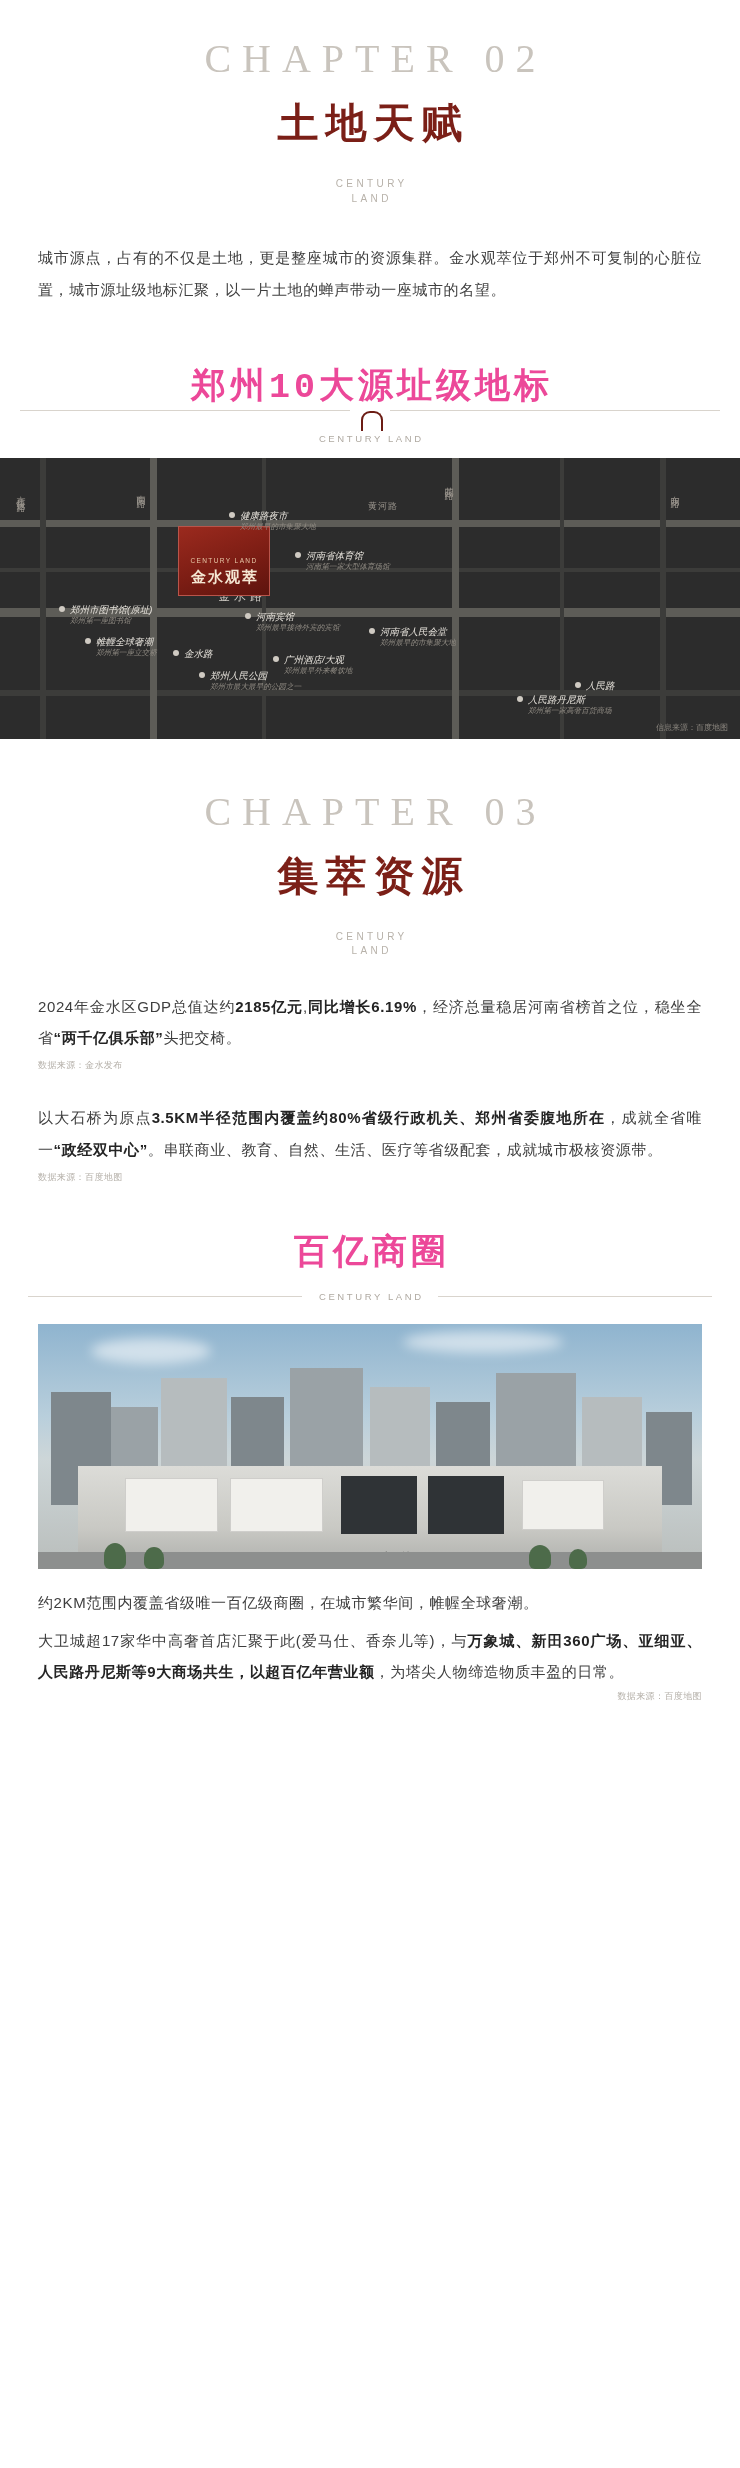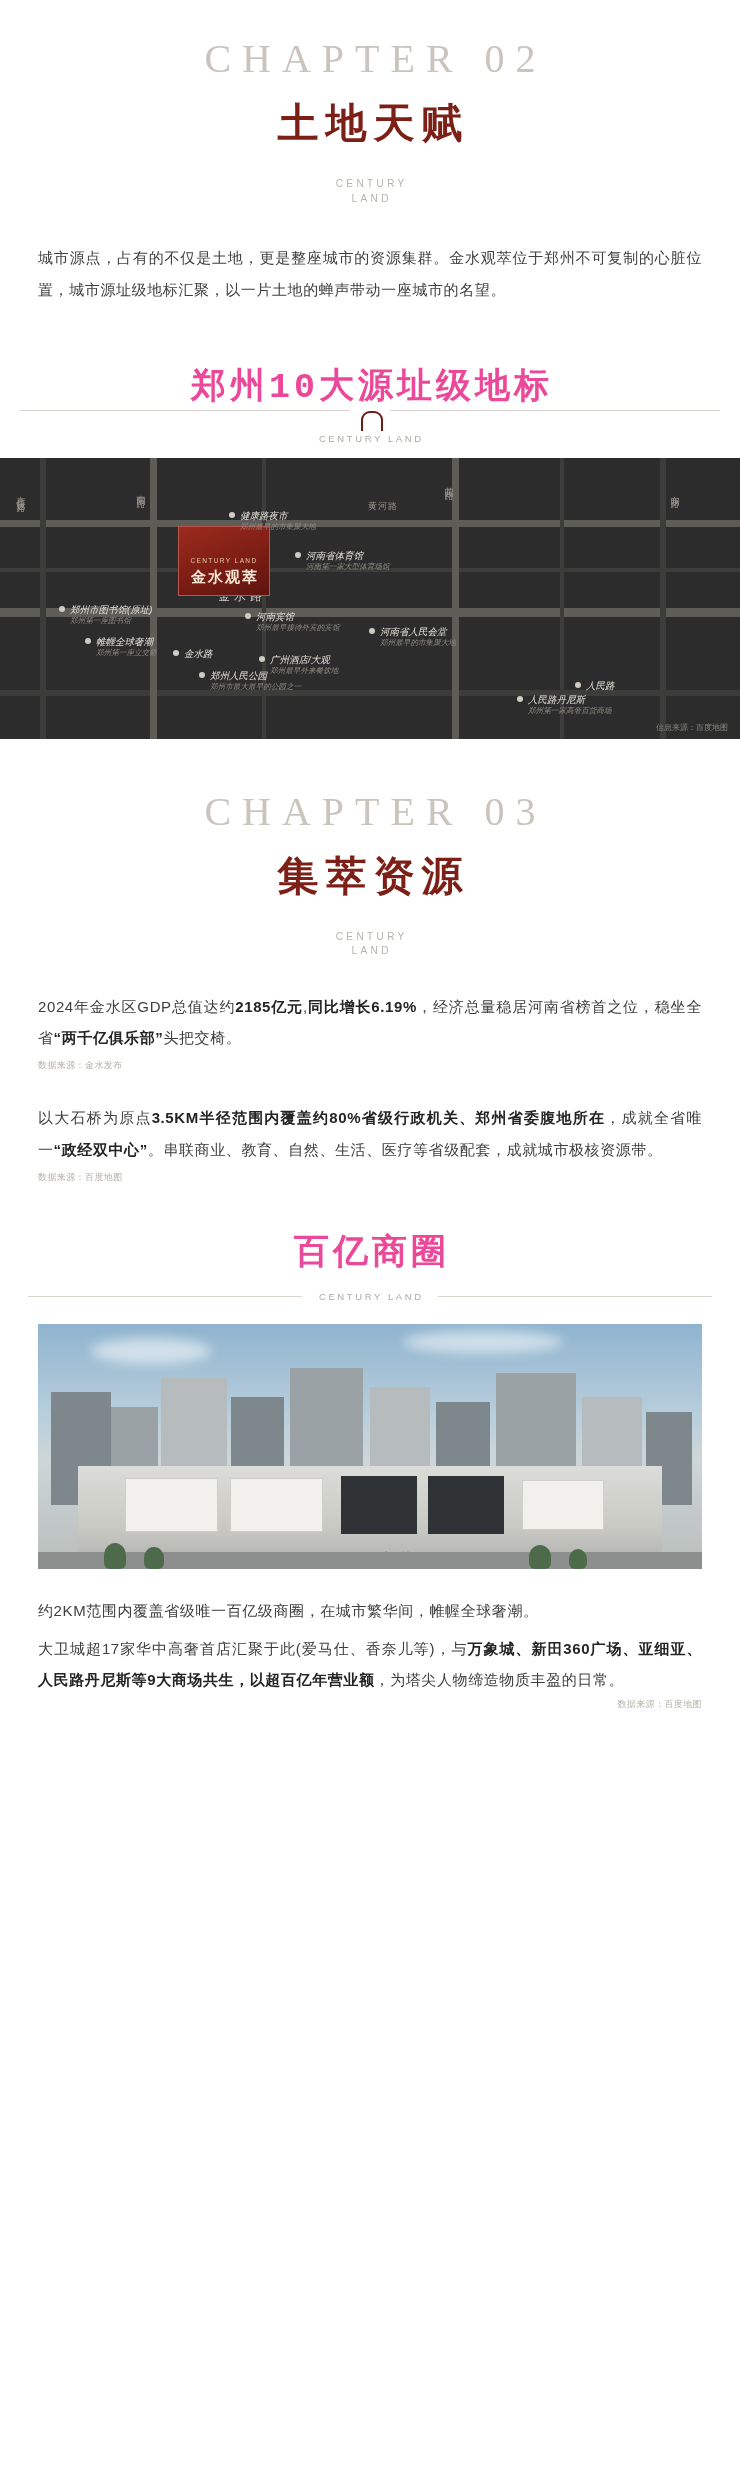--- a/index.html
+++ b/index.html
@@ -315,21 +315,21 @@
   <div class="poi left-dot" style="left:248px;top:153px;">
     <span class="dot"></span>
     <div class="ttl">河南宾馆</div>
     <div class="sub">郑州最早接待外宾的宾馆</div>
   </div>
   <div class="poi left-dot" style="left:372px;top:168px;">
     <span class="dot"></span>
     <div class="ttl">河南省人民会堂</div>
     <div class="sub">郑州最早的市集聚大地</div>
   </div>
-  <div class="poi left-dot" style="left:262px;top:196px;">
+  <div class="poi left-dot" style="left:276px;top:196px;">
     <span class="dot"></span>
     <div class="ttl">广州酒店/大观</div>
     <div class="sub">郑州最早外来餐饮地</div>
   </div>
   <div class="poi left-dot" style="left:202px;top:212px;">
     <span class="dot"></span>
     <div class="ttl">郑州人民公园</div>
     <div class="sub">郑州市最大最早的公园之一</div>
   </div>
   <div class="poi left-dot" style="left:520px;top:236px;">
@@ -410,19 +410,19 @@
     </div>
 
     <div class="road-strip"></div>
     <div class="tree" style="left:10%;width:22px;height:26px;"></div>
     <div class="tree" style="left:16%;width:20px;height:22px;"></div>
     <div class="tree" style="left:74%;width:22px;height:24px;"></div>
     <div class="tree" style="left:80%;width:18px;height:20px;"></div>
   </div>
 </div>
 
-<div class="para-block" style="margin-top:26px;">
+<div class="para-block" style="margin-top:18px;">
   <p class="para">约2KM范围内覆盖省级唯一百亿级商圈，在城市繁华间，帷幄全球奢潮。</p>
   <p class="para" style="margin-top:6px;">大卫城超17家华中高奢首店汇聚于此(爱马仕、香奈儿等)，与<b>万象城、新田360广场、亚细亚、人民路丹尼斯等9大商场共生，以超百亿年营业额</b>，为塔尖人物缔造物质丰盈的日常。</p>
   <div class="src" style="text-align:right;margin-top:2px;">数据来源：百度地图</div>
 </div>
 
 <div class="bottom-pad"></div>
 
 </body></html>

